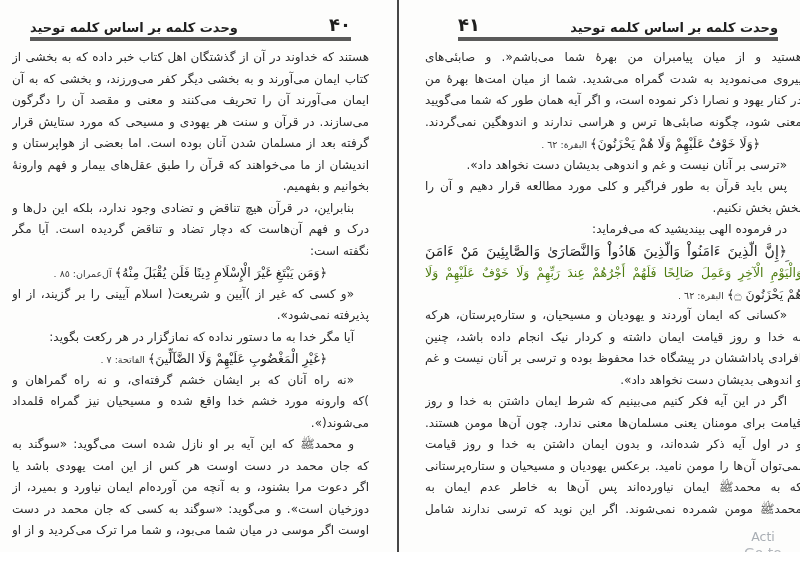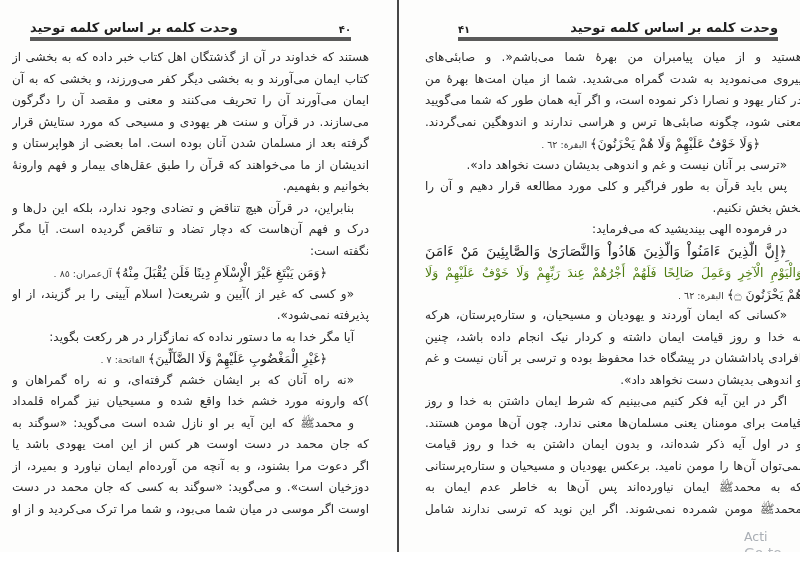--- a/index.html
+++ b/index.html
@@ -29,21 +29,21 @@
     justify-content: space-between; align-items: flex-end;
     direction: ltr;
     padding-top: 15px;
     height: 35px;
     font-weight: bold; font-size: 13px; color: #1f1f1f;
   }
   .page-left  .page-header { margin: 0 46px 0 30px; }
   .page-right .page-header { margin: 0 37px 0 44px; }
 
   .page-title  { white-space: nowrap; }
-  .page-number { white-space: nowrap; font-size: 10px; }
+  .page-number { white-space: nowrap; font-size: 18px; }
 
   .header-rule {
     height: 2px;
     border-top: 2px solid #5a5a5a;
     border-bottom: 2px solid #5a5a5a;
     margin-top: 2px;
   }
   .page-left  .header-rule { margin-left: 30px; margin-right: 46px; }
   .page-right .header-rule { margin-left: 44px; margin-right: 37px; }
 
@@ -62,21 +62,21 @@
   .line.ji { text-align: justify; text-align-last: justify; text-indent: 15px; }
   .line.ri { text-indent: 15px; }
   .line.v  { text-indent: 42px; font-size: 12.5px; color: #222; }
   .line.vji{ text-align: justify; text-align-last: justify; text-indent: 15px; font-size: 14px; color: #222; }
   .line.vj { text-align: justify; text-align-last: justify; font-size: 12.5px; color: #4d7c0f; }
   .line.vr { font-size: 12.5px; color: #222; }
   .cite { font-size: 9.5px; color: #3a3a3a; }
 
   .activate-watermark {
     position: absolute; left: 744px; top: 529px;
-    direction: ltr; text-align: left;
+    direction: ltr; text-align: center;
     color: #a9aeb4;
     white-space: nowrap;
     line-height: 1.25;
     pointer-events: none;
   }
   .wm1 { font-size: 12.5px; display: block; }
   .wm2 { font-size: 14px; display: block; color: #b5b9be; }
 </style>
 </head>
 <body>
@@ -100,20 +100,21 @@
         <div class="line ji"><span>بنابراین، در قرآن هیچ تناقض و تضادی وجود ندارد، بلکه این دل‌ها و</span></div>
         <div class="line j"><span>درک و فهم آن‌هاست که دچار تضاد و تناقض گردیده است. آیا مگر خداوند</span></div>
         <div class="line r"><span>نگفته است:</span></div>
         <div class="line v"><span>﴿وَمَن یَبْتَغِ غَیْرَ الْإِسْلَامِ دِینًا فَلَن یُقْبَلَ مِنْهُ﴾</span><span class="cite"> آل‌عمران: ٨٥ .</span></div>
         <div class="line ji"><span>«و کسی که غیر از )آیین و شریعت( اسلام آیینی را بر گزیند، از او</span></div>
         <div class="line r"><span>پذیرفته نمی‌شود».</span></div>
         <div class="line ri"><span>آیا مگر خدا به ما دستور نداده که نمازگزار در هر رکعت بگوید:</span></div>
         <div class="line v"><span>﴿غَیْرِ الْمَغْضُوبِ عَلَیْهِمْ وَلَا الضَّآلِّینَ﴾</span><span class="cite"> الفاتحة: ٧ .</span></div>
         <div class="line ji"><span>«نه راه آنان که بر ایشان خشم گرفته‌ای، و نه راه گمراهان و سرگشتگان</span></div>
         <div class="line j"><span>)که وارونه مورد خشم خدا واقع شده و مسیحیان نیز گمراه قلمداد</span></div>
+        <div class="line r"><span>می‌شوند(».</span></div>
         <div class="line ji"><span>و محمدﷺ که این آیه بر او نازل شده است می‌گوید: «سوگند به کسی</span></div>
         <div class="line j"><span>که جان محمد در دست اوست هر کس از این امت یهودی باشد یا مسیحی،</span></div>
         <div class="line j"><span>اگر دعوت مرا بشنود، و به آنچه من آورده‌ام ایمان نیاورد و بمیرد، از زمرهٔ</span></div>
         <div class="line j"><span>دوزخیان است». و می‌گوید: «سوگند به کسی که جان محمد در دست</span></div>
         <div class="line j"><span>اوست اگر موسی در میان شما می‌بود، و شما مرا ترک می‌کردید و از او</span></div>
       </div>
   </div>
 
   <div class="page-divider"></div>
 

